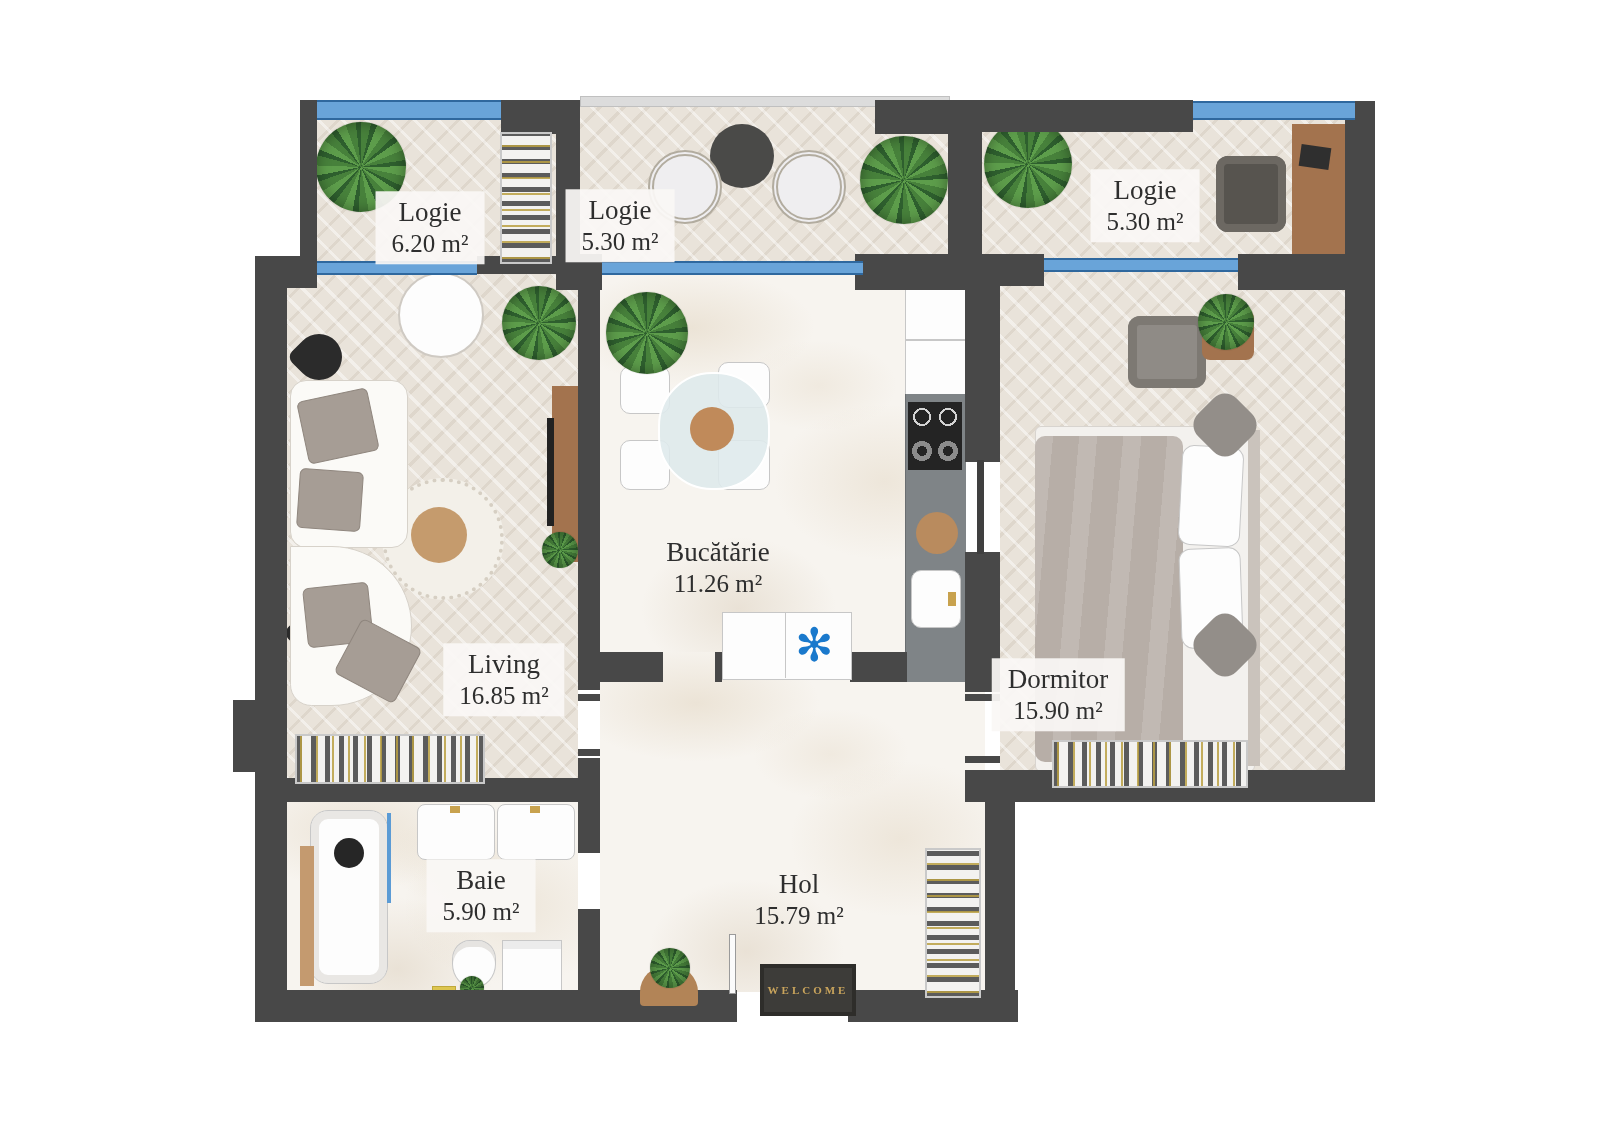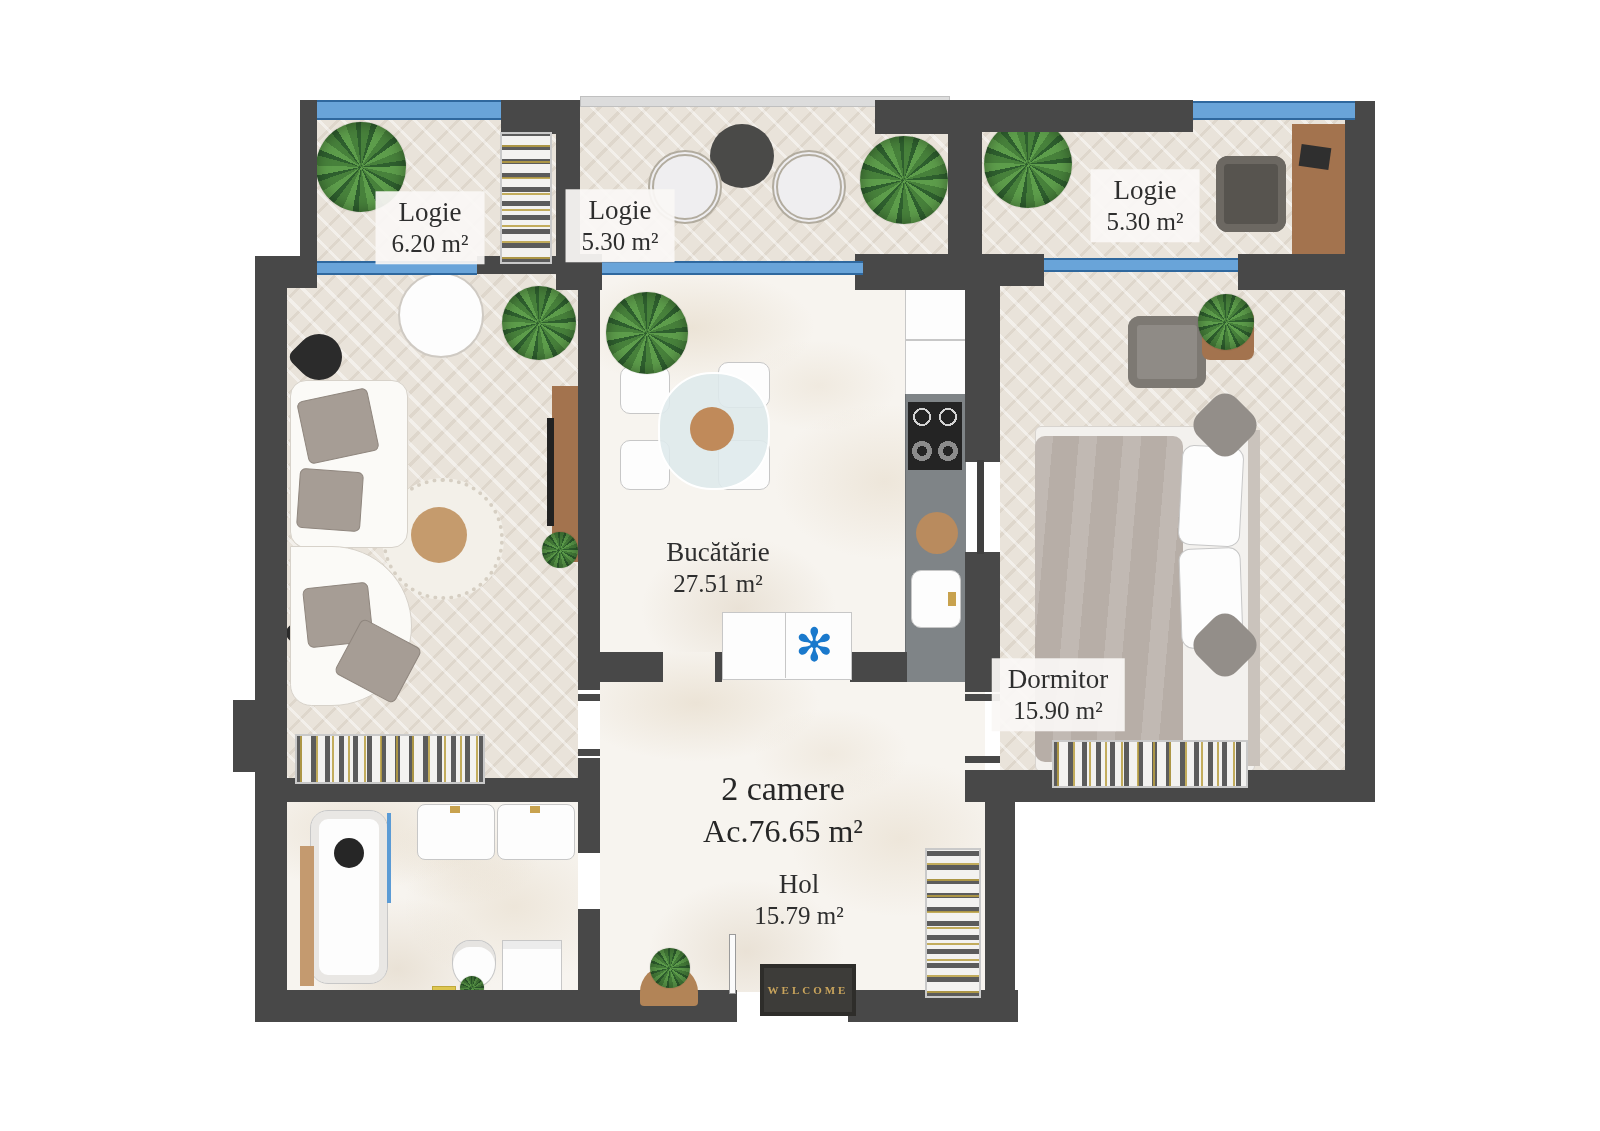--- a/index.html
+++ b/index.html
@@ -210,30 +210,34 @@
     <div class="ar">6.20 m²</div>
   </div>
   <div class="abs room-label boxed" style="left:620px;top:226px;">
     <div class="nm">Logie</div>
     <div class="ar">5.30 m²</div>
   </div>
   <div class="abs room-label boxed" style="left:1145px;top:206px;">
     <div class="nm">Logie</div>
     <div class="ar">5.30 m²</div>
   </div>
+  <div class="abs room-label boxed" style="left:504px;top:680px;">
+    <div class="nm">Living</div>
+    <div class="ar">16.85 m²</div>
+  </div>
   <div class="abs room-label" style="left:718px;top:568px;">
     <div class="nm">Bucătărie</div>
-    <div class="ar">27.51 m²</div>
+    <div class="ar">11.26 m²</div>
   </div>
   <div class="abs room-label boxed" style="left:1058px;top:695px;">
     <div class="nm">Dormitor</div>
     <div class="ar">15.90 m²</div>
   </div>
+  <div class="abs room-label boxed" style="left:481px;top:896px;">
+    <div class="nm">Baie</div>
+    <div class="ar">5.90 m²</div>
+  </div>
   <div class="abs room-label" style="left:799px;top:900px;">
     <div class="nm">Hol</div>
     <div class="ar">15.79 m²</div>
   </div>
-  <div class="abs summary" style="left:783px;top:810px;">
-    <div class="t1">2 camere</div>
-    <div class="t2">Ac.76.65 m²</div>
-  </div>
 
 </div>
 
 </body></html>

